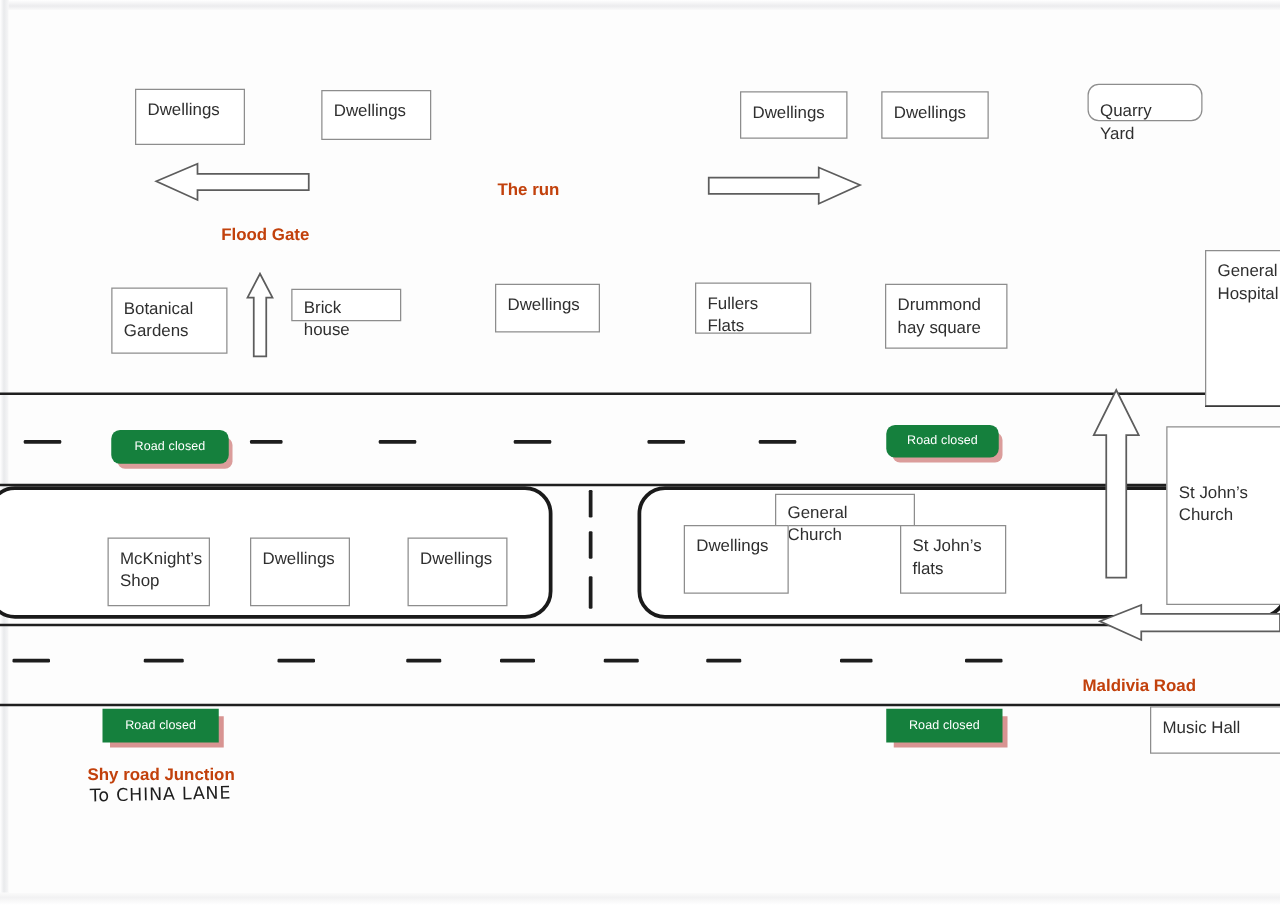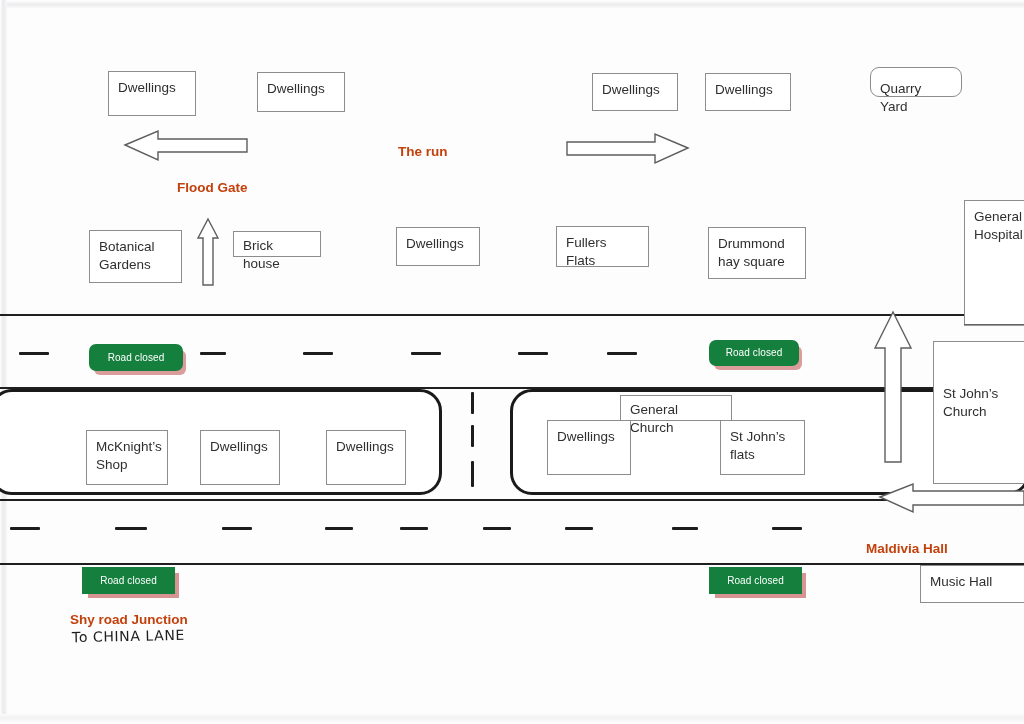--- a/index.html
+++ b/index.html
@@ -228,21 +228,21 @@
   <div class="dash" style="left:483px; top:527px; width:28px; height:3px;"></div>
   <div class="dash" style="left:565px; top:527px; width:28px; height:3px;"></div>
   <div class="dash" style="left:672px; top:527px; width:26px; height:3px;"></div>
   <div class="dash" style="left:772px; top:527px; width:30px; height:3px;"></div>
 
   <div class="box" style="left:933px; top:341px; width:106px; height:143px; padding-top:43px;">St John’s
 Church</div>
 
   <div class="box" style="left:920px; top:565px; width:119px; height:38px;">Music Hall</div>
 
-  <div class="freetext" style="left:866px; top:541px;">Maldivia Hall</div>
+  <div class="freetext" style="left:866px; top:541px;">Maldivia Road</div>
 
   <div class="sign rounded" style="left:89px; top:344px; width:94px; height:27px;">Road closed</div>
 
   <div class="sign rounded" style="left:709px; top:340px; width:90px; height:26px;">Road closed</div>
 
   <div class="sign square" style="left:82px; top:567px; width:93px; height:27px;">Road closed</div>
 
   <div class="sign square" style="left:709px; top:567px; width:93px; height:27px;">Road closed</div>
 
   <div class="freetext" style="left:70px; top:612px;">Shy road Junction</div>

